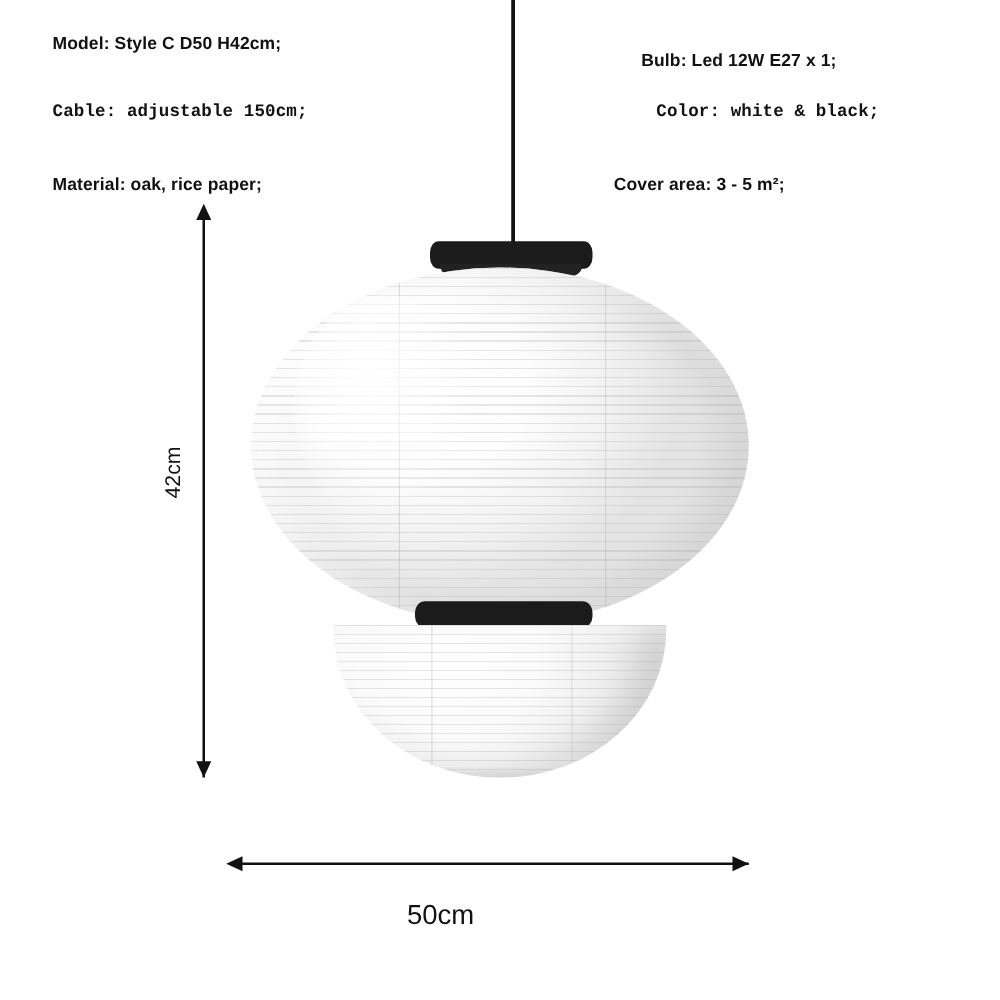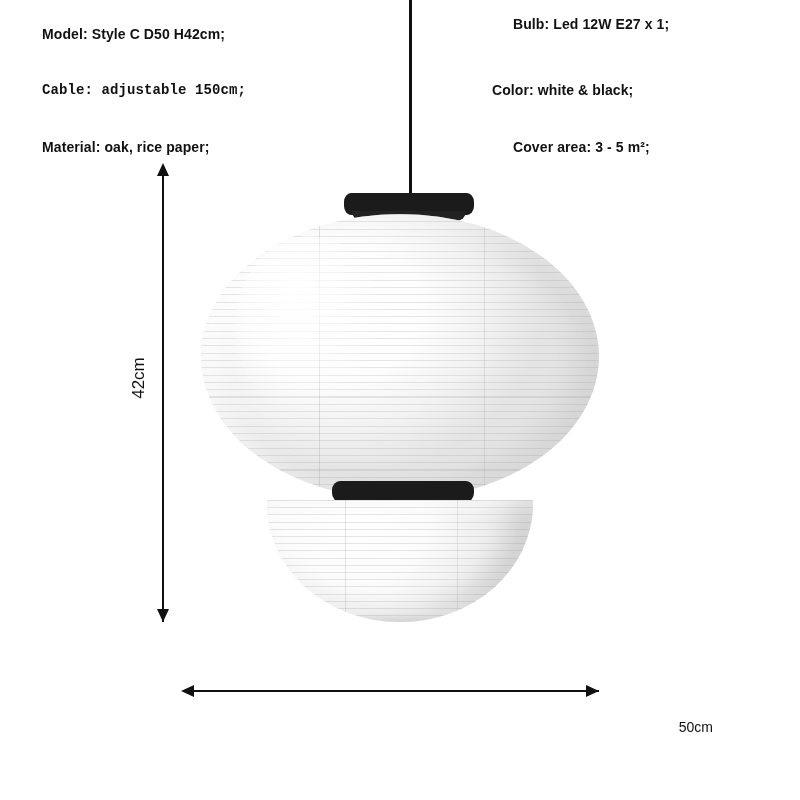--- a/index.html
+++ b/index.html
@@ -19,23 +19,23 @@
   .spec {
     position: absolute;
     font-size: 14px;
     font-weight: bold;
     letter-spacing: 0.1px;
     white-space: nowrap;
   }
   .spec-left-1 { left: 42px;  top: 26px; }
   .spec-left-2 { left: 42px;  top: 82px; font-family: Liberation Mono, monospace; }
   .spec-left-3 { left: 42px;  top: 139px; text-align: right; }
-  .spec-right-1 { left: 513px; top: 16px; text-align: right; }
-  .spec-right-2 { left: 492px; top: 82px; }
-  .spec-right-3 { left: 513px; top: 139px; }
+  .spec-right-1 { left: 513px; top: 40px; text-align: right; }
+  .spec-right-2 { left: 525px; top: 82px; font-family: Liberation Mono, monospace; }
+  .spec-right-3 { left: 491px; top: 139px; }
 
   
   #lamp-figure {
     position: absolute;
     left: 0; top: 0;
     width: 800px; height: 800px;
   }
 
   .cord {
     position: absolute;
@@ -217,22 +217,22 @@
     left: 586px; top: 684.5px;
     border-top: 6.5px solid transparent;
     border-bottom: 6.5px solid transparent;
     border-left: 13px solid #111111;
   }
   .dim-h-label {
     position: absolute;
     left: 0;
     top: 719px;
     width: 713px;
-    text-align: right;
-    font-size: 14px;
+    text-align: center;
+    font-size: 22px;
   }
   .dim-h-label span { margin-left: -8px; }
 </style>
 </head>
 <body>
 
 <div class="spec spec-left-1">Model: Style C D50 H42cm;</div>
 <div class="spec spec-left-2">Cable: adjustable 150cm;</div>
 <div class="spec spec-left-3">Material: oak, rice paper;</div>
 

